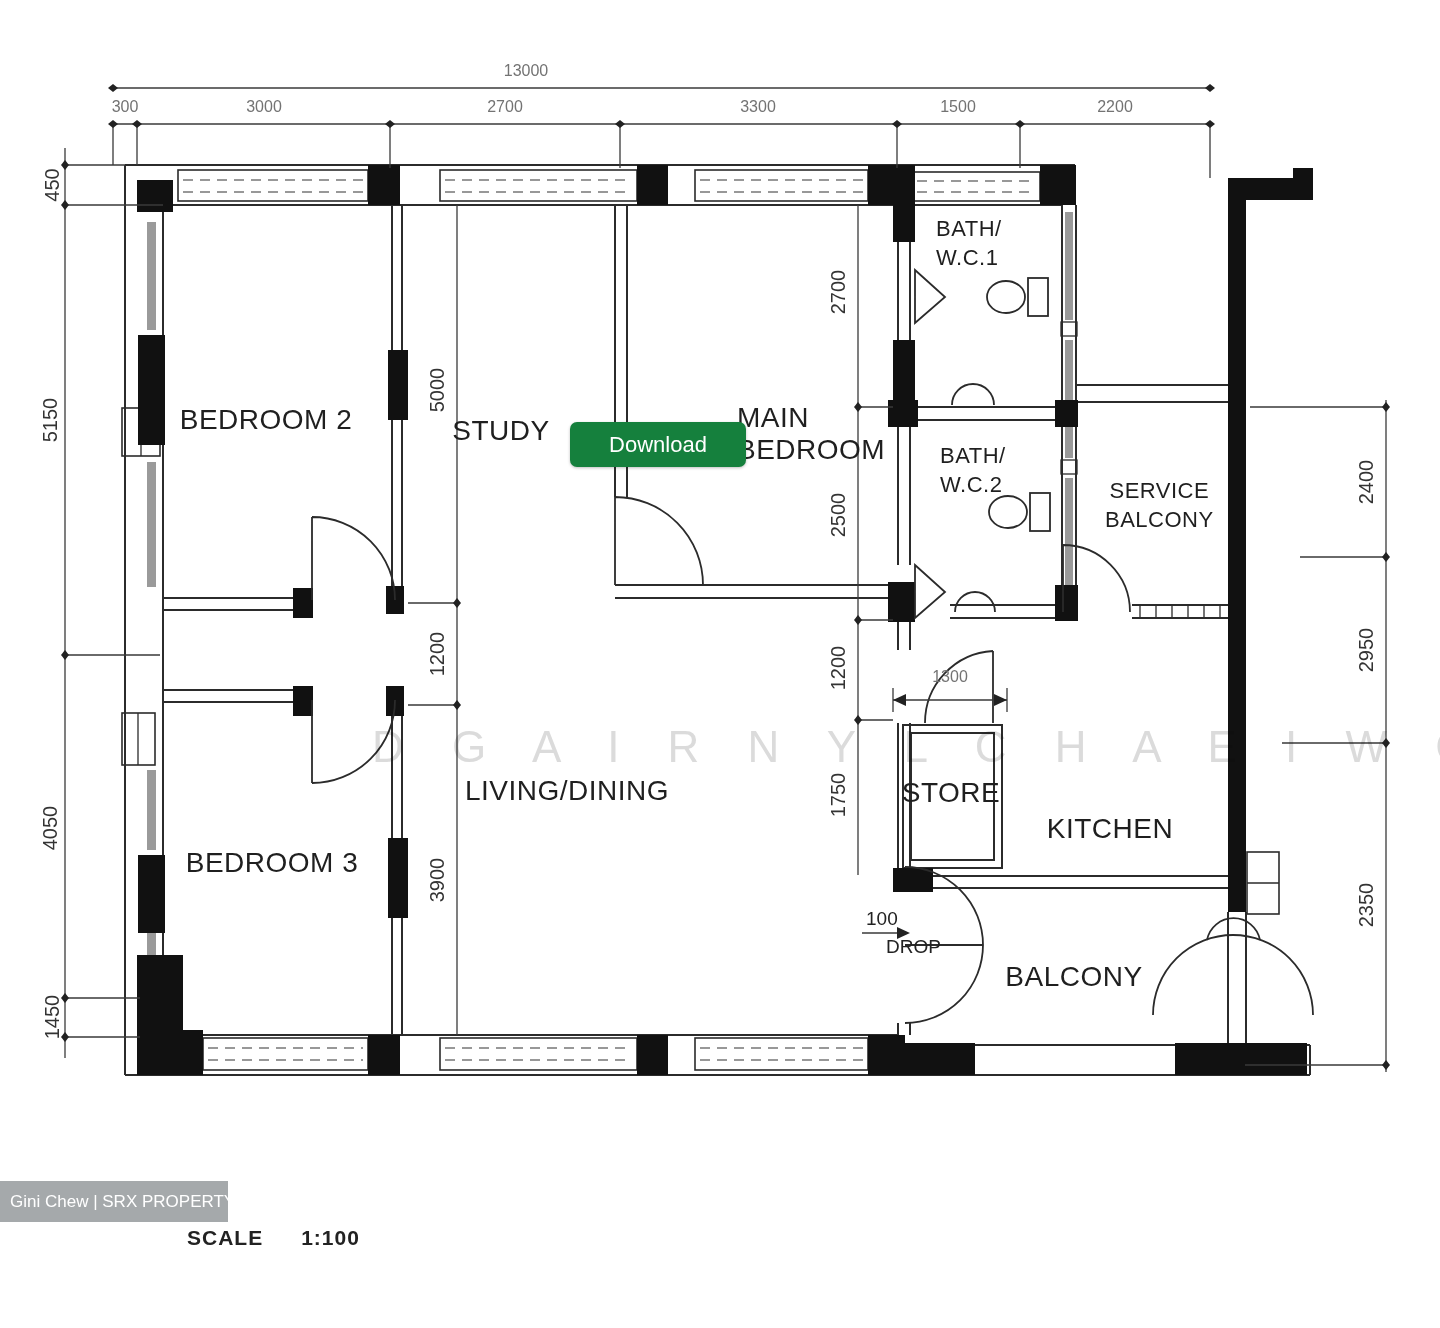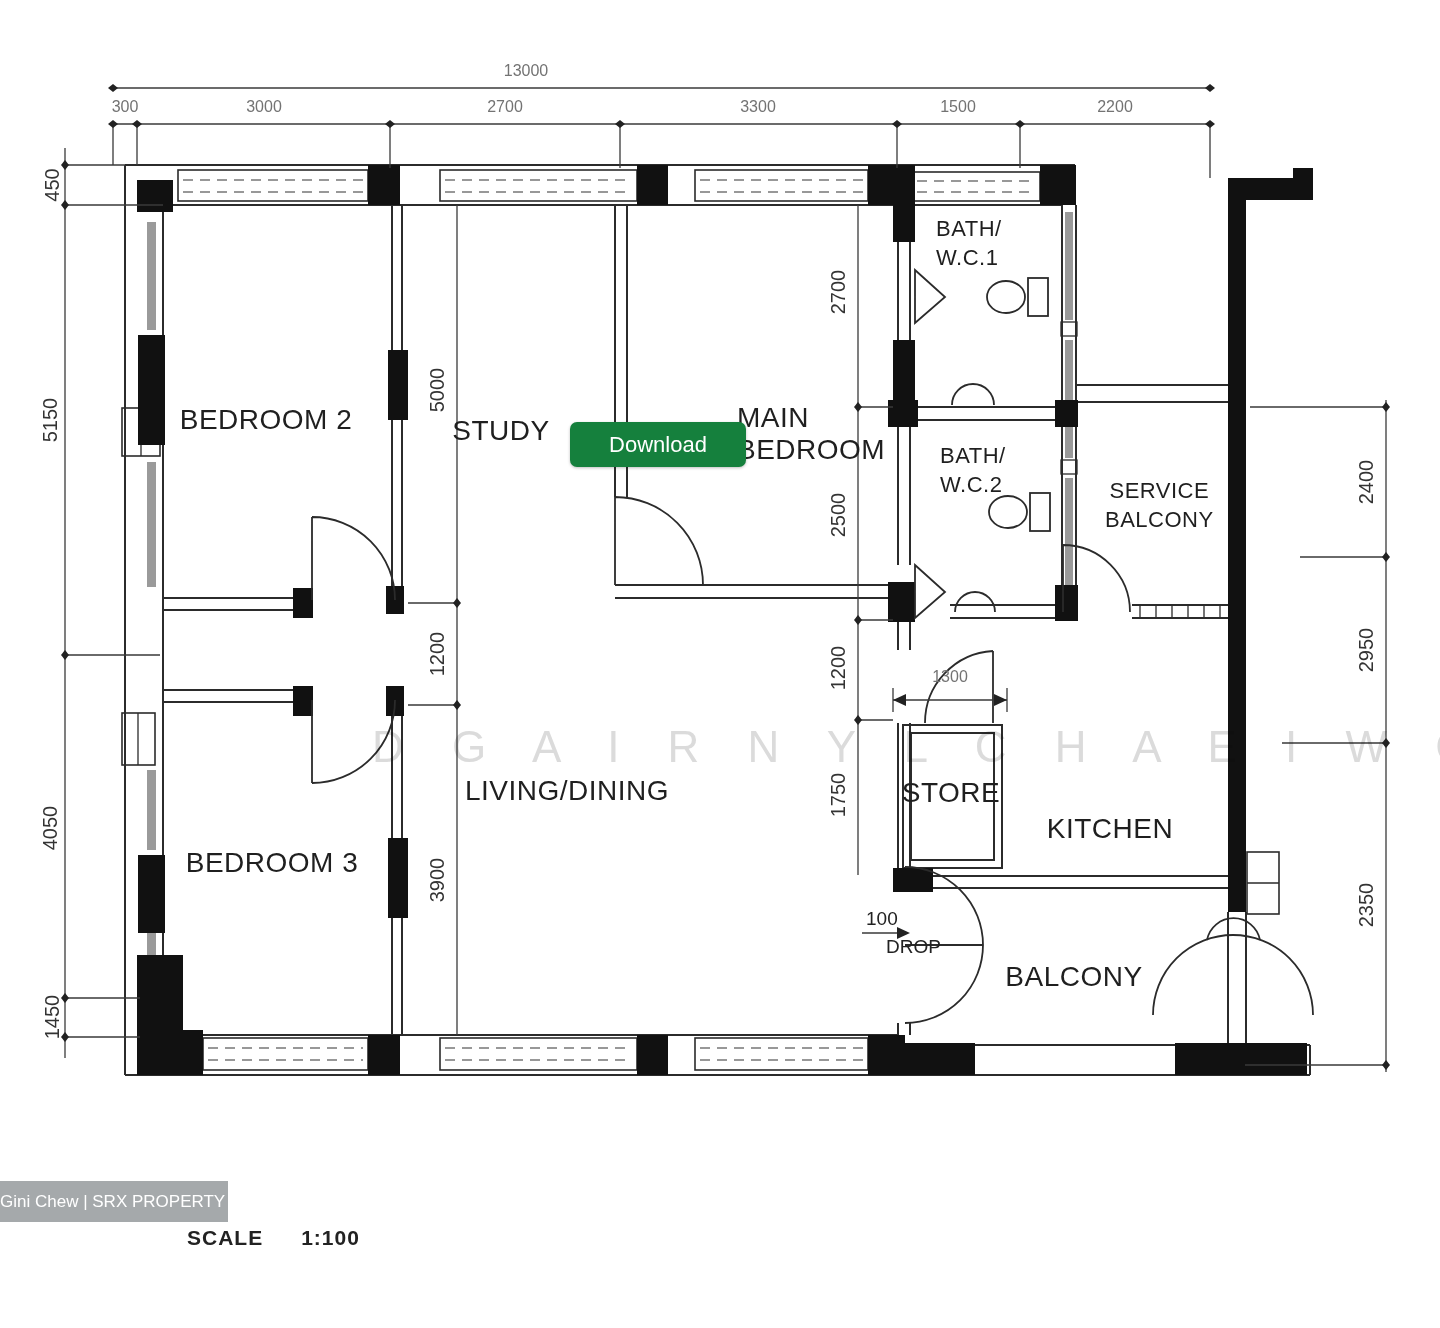--- a/index.html
+++ b/index.html
@@ -15,21 +15,21 @@
   .drop{position:absolute;font-size:19px;color:#222;white-space:nowrap;}
   #watermark-letters{position:absolute;left:372px;top:722px;font-size:44px;color:#cfcfcf;
         letter-spacing:18px;mix-blend-mode:multiply;opacity:.75;white-space:nowrap;}
   #download-btn{position:absolute;left:570px;top:422px;width:176px;height:45px;background:#15803d;
         border-radius:7px;color:#fff;font-size:22px;display:flex;align-items:center;justify-content:center;
         box-shadow:0 1px 3px rgba(0,0,0,.25);cursor:pointer;}
   #title{position:absolute;left:185px;top:1160px;font-size:46px;color:#333;letter-spacing:2px;white-space:nowrap;}
   #scale-row{position:absolute;left:187px;top:1226px;font-size:21px;font-weight:bold;color:#222;letter-spacing:1px;}
   #scale-row span{margin-right:38px;}
   #badge{position:absolute;left:0;top:1181px;width:228px;height:41px;background:rgba(145,150,153,.82);
-        color:#fff;font-size:17px;display:flex;align-items:center;box-sizing:border-box;white-space:nowrap;}
+        color:#fff;font-size:17px;display:flex;align-items:center;padding-left:10px;box-sizing:border-box;white-space:nowrap;}
 </style>
 </head>
 <body>
 
 <div id="stage">
 
   <svg id="plan-svg" width="1440" height="1328" viewBox="0 0 1440 1328">
 
     <g fill="#fff" stroke="#2b2b2b" stroke-width="1.6">
       <rect x="178" y="170" width="190" height="31"></rect>

